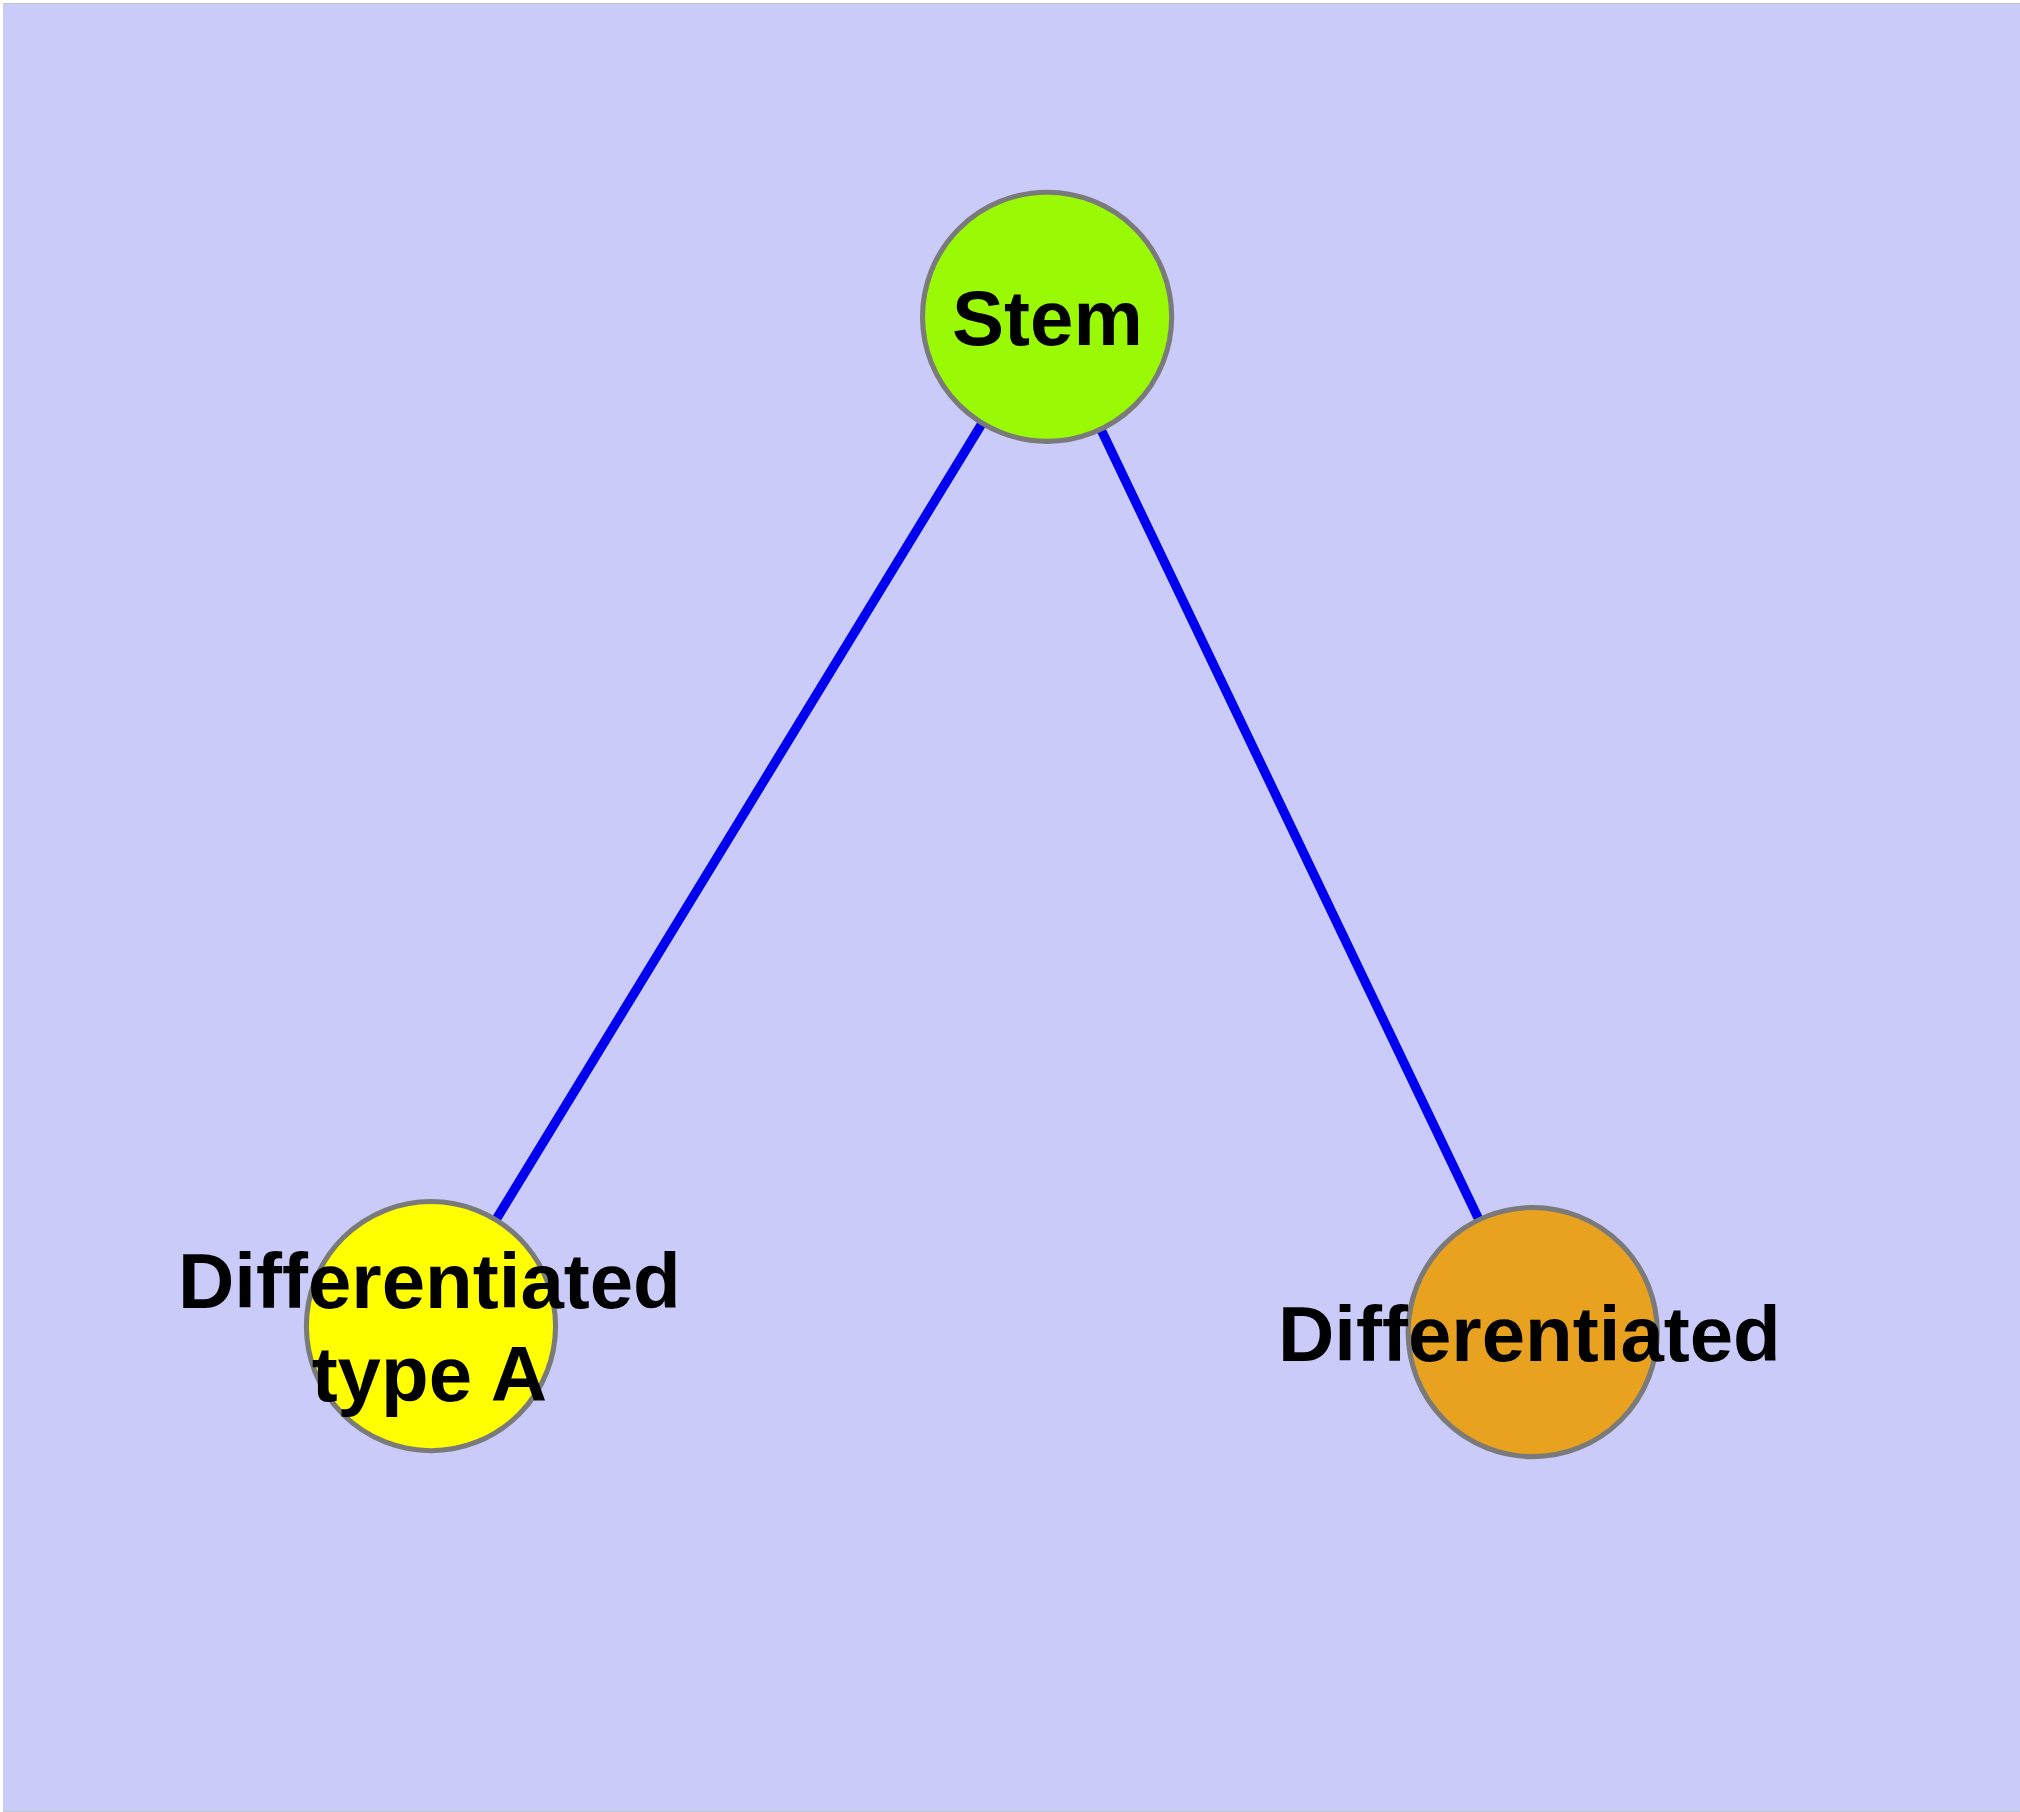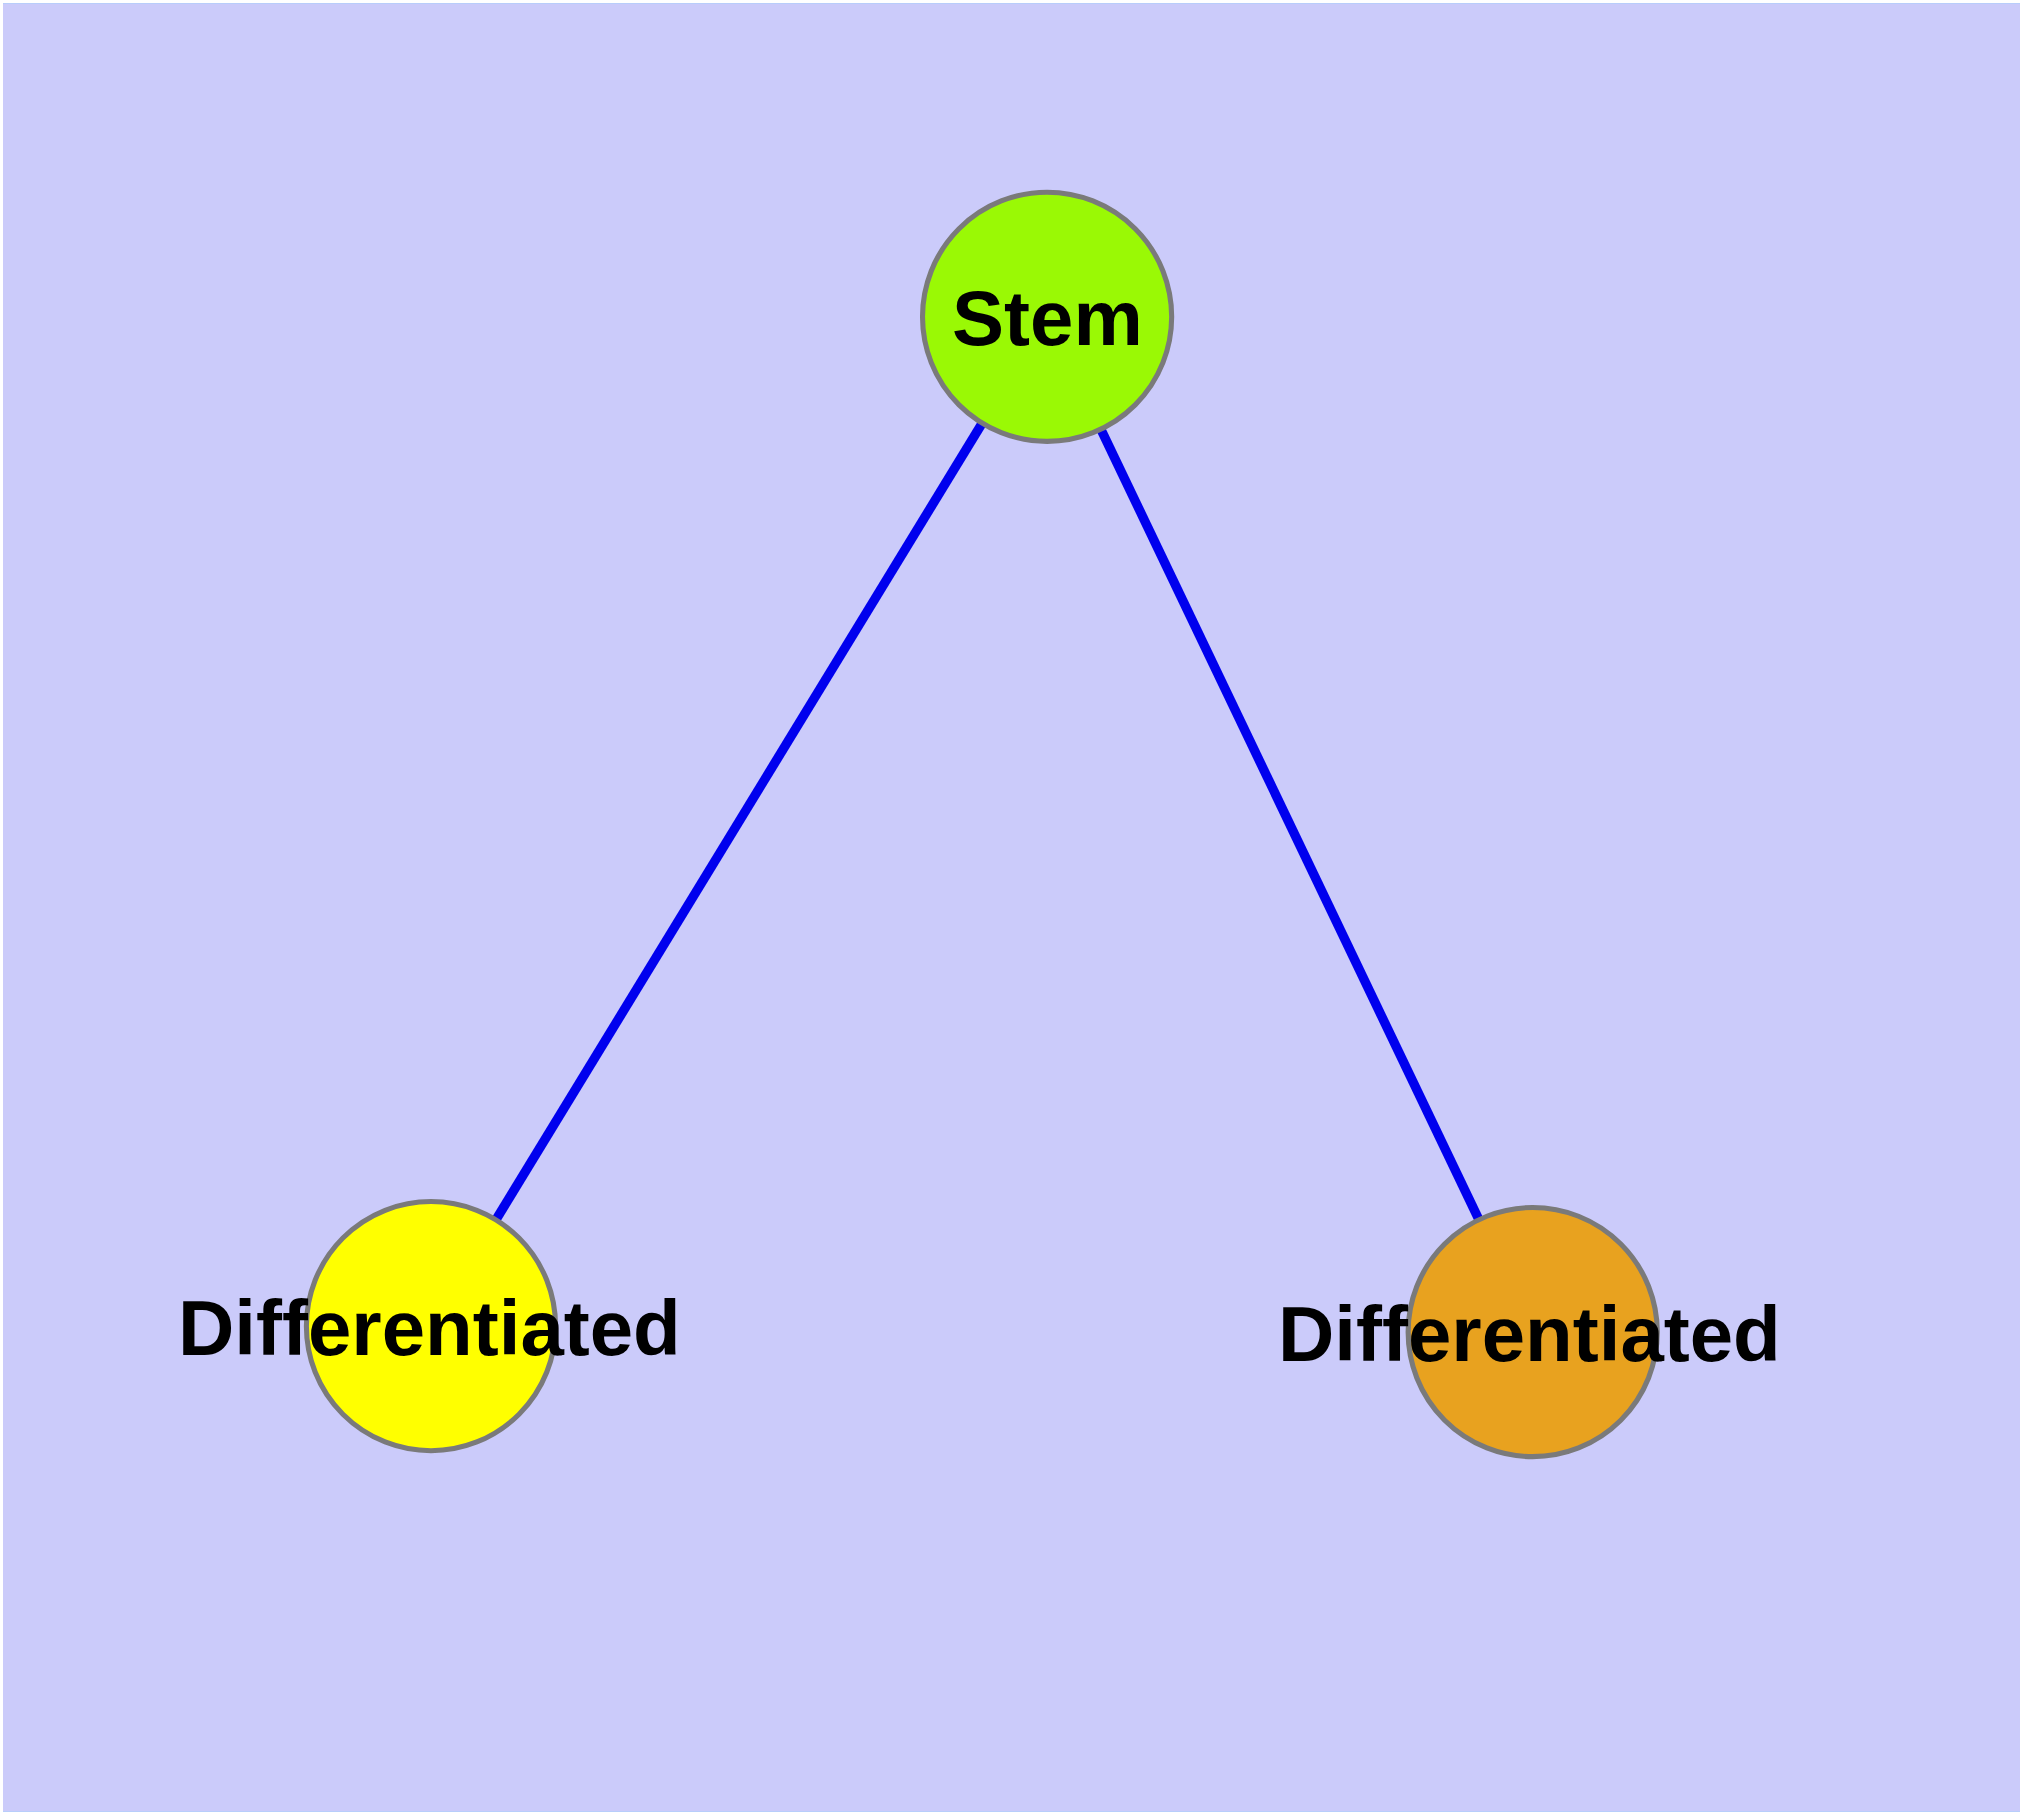--- a/index.html
+++ b/index.html
@@ -36,21 +36,21 @@
     font-size: 78px;
     line-height: 93px;
     color: #000000;
     text-align: center;
     white-space: nowrap;
   }
 </style>
 </head>
 <body>
 
-<div class="canvas" style="background: #7dd3fc;">
+<div class="canvas" style="background: #84cc16;">
 
   <svg class="graph-svg" viewBox="0 0 2380 2134">
 
     <rect x="0" y="0" width="2380" height="2134" fill="#CBCBFA"></rect>
 
     <line x1="1232" y1="370" x2="505" y2="1561" stroke-width="11" stroke="#0000EE"></line>
 
     <line x1="1232" y1="370" x2="1805" y2="1568" stroke-width="11" stroke="#0000EE"></line>
 
     <circle cx="1232" cy="370" r="147" stroke-width="6" fill="#9AF905" stroke="#7A7A7A"></circle>
@@ -59,20 +59,21 @@
 
     <circle cx="1805" cy="1568" r="147" stroke-width="6" fill="#E8A21F" stroke="#7A7A7A"></circle>
   </svg>
 
   <div class="node-label" style="left:1044px; top:315px;">
     <div>Stem</div>
   </div>
 
   <div class="node-label" style="left:426px; top:1325px;">
     <div>Differentiated</div>
+    <div>type A</div>
   </div>
 
   <div class="node-label" style="left:1526px; top:1331px;">
     <div>Differentiated</div>
   </div>
 
 </div>
 
 
 </body></html>

